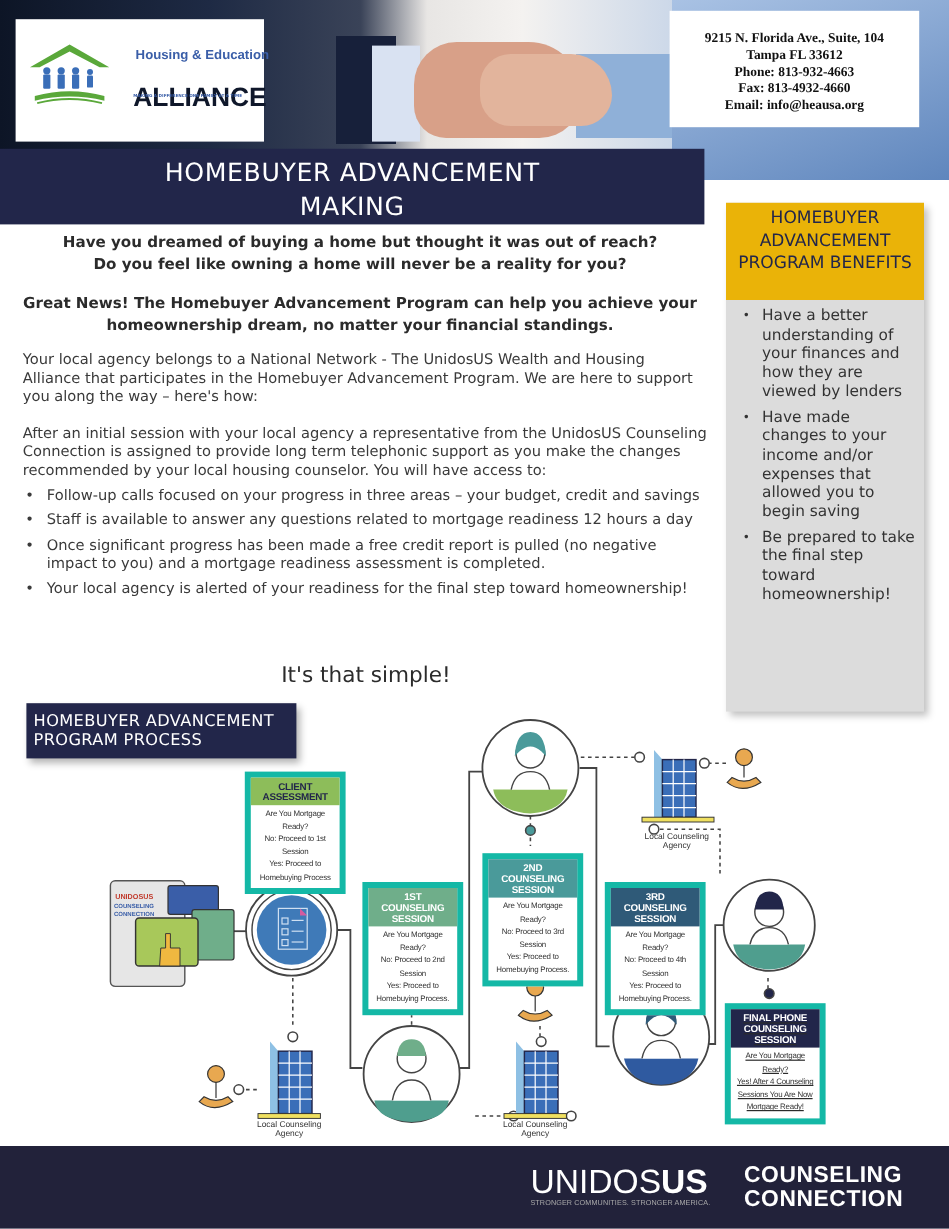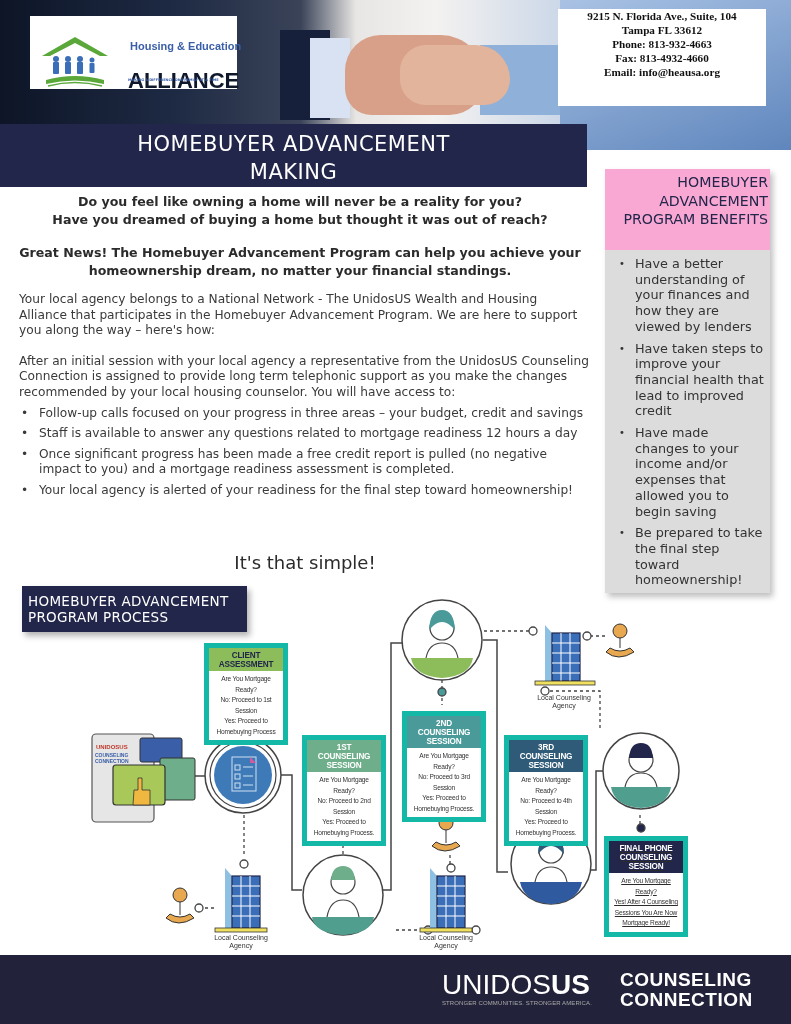--- a/index.html
+++ b/index.html
@@ -9,47 +9,47 @@
   
   .hero { position: absolute; left: 0; top: 0; width: 791px; height: 150px;
     background: linear-gradient(90deg, #0d1526 0%, #1e2a44 22%, #3a4358 38%, #e8e6e4 45%, #f4f2f0 55%, #c9d6e8 72%, #7ea0cc 85%, #6a8fc0 100%); overflow: hidden; }
   .hero .suit { position: absolute; left: 280px; top: 30px; width: 50px; height: 90px; background: #17203a; }
   .hero .cuff-l { position: absolute; left: 310px; top: 38px; width: 40px; height: 80px; background: #d9e2f2; }
   .hero .hand-l { position: absolute; left: 345px; top: 35px; width: 140px; height: 80px; background: #d8a088; border-radius: 40px 50px 40px 30px; }
   .hero .hand-r { position: absolute; left: 400px; top: 45px; width: 110px; height: 60px; background: #e2b49c; border-radius: 30px 40px 30px 30px; }
   .hero .cuff-r { position: absolute; left: 480px; top: 45px; width: 80px; height: 70px; background: #8fb0d8; }
   .hero .shirt-r { position: absolute; left: 560px; top: 0px; width: 231px; height: 150px; background: linear-gradient(160deg, #a9c2e4, #5f86bd); }
 
-  .logo-box { position: absolute; left: 30px; top: 16px; width: 207px; height: 73px; background: #fff; }
+  .logo-box { position: absolute; left: 13px; top: 16px; width: 207px; height: 102px; background: #fff; }
   .logo-house { position: absolute; left: 10px; top: 18px; width: 70px; height: 60px; }
   .logo-text1 { position: absolute; left: 100px; top: 24px; font-family: "Liberation Sans", sans-serif; font-weight: bold; font-size: 11px; color: #3a5ea8; white-space: nowrap; }
   .logo-text2 { position: absolute; left: 98px; top: 36px; font-family: "Liberation Sans", sans-serif; font-weight: bold; font-size: 22px; color: #0f172a; letter-spacing: 0px; white-space: nowrap; margin-top: 16px; }
   .logo-tag { position: absolute; left: 98px; top: 62px; font-size: 3.5px; color: #3a5ea8; white-space: nowrap; font-weight: bold; }
 
-  .contact-box { position: absolute; left: 558px; top: 9px; width: 208px; height: 97px; background: #fff; padding-top: 0;
+  .contact-box { position: absolute; left: 558px; top: 9px; width: 208px; height: 97px; background: #fff; padding-top: 16px;
     font-family: "Liberation Serif", serif; font-weight: bold; font-size: 11.2px; line-height: 14px; text-align: center; color: #111; }
 
   
   .title-banner { position: absolute; left: 0; top: 124px; width: 587px; height: 63px; background: #22264a; color: #fff;
     text-align: center; font-size: 21px; line-height: 28px; padding-top: 6px; letter-spacing: 0.5px; }
 
   .intro { position: absolute; left: 15px; top: 193px; width: 570px; text-align: center; font-weight: bold; color: #2b2b2b; }
   .intro .q { font-size: 12.6px; line-height: 18px; }
   .intro .news { font-size: 12.6px; line-height: 18px; margin-top: 15px; }
 
   .body-text { position: absolute; left: 19px; top: 292px; width: 570px; font-size: 12.2px; line-height: 15.6px; color: #3a3a3a; }
   .body-text p { margin-bottom: 15px; }
   .body-text ul { list-style: none; margin-top: -10px; }
   .body-text li { position: relative; padding-left: 20px; margin-bottom: 5px; }
   .body-text li::before { content: "•"; position: absolute; left: 2px; top: 0; }
   .simple { position: absolute; left: 0; top: 552px; width: 610px; text-align: center; font-size: 18px; color: #2b2b2b; }
 
   
   .sidebar { position: absolute; left: 605px; top: 169px; width: 165px; height: 424px; background: #dcdcdc; box-shadow: 3px 4px 6px rgba(0,0,0,0.25); }
-  .sidebar-head { background: #f9a8d4; color: #22264a; text-align: right; font-size: 14.2px; line-height: 18.5px; padding: 4px 2px 6px; height: 81px; }
+  .sidebar-head { background: #eab308; color: #22264a; text-align: center; font-size: 14.2px; line-height: 18.5px; padding: 4px 2px 6px; height: 81px; }
   .sidebar ul { list-style: none; padding: 6px 6px 0 14px; }
   .sidebar li { position: relative; padding-left: 16px; font-size: 12.8px; line-height: 15.7px; color: #333; margin-bottom: 6px; }
   .sidebar li::before { content: "•"; position: absolute; left: 0; top: 0; font-size: 10px; }
 
   
   .process-head { position: absolute; left: 22px; top: 586px; width: 225px; height: 46px; background: #22264a; color: #fff;
     font-size: 13.5px; line-height: 16px; padding: 7px 0 0 6px; box-shadow: 3px 4px 6px rgba(0,0,0,0.3); letter-spacing: 0.3px; }
 
   
   .step { position: absolute; background: #fff; border: 5px solid #14b8a6; text-align: center; font-family: "Liberation Sans", sans-serif; }
@@ -107,42 +107,41 @@
   <div>Fax: 813-4932-4660</div>
   <div>Email: info@heausa.org</div>
 </div>
 
 <div class="title-banner">
   <div>HOMEBUYER ADVANCEMENT</div>
   <div>MAKING</div>
 </div>
 
 <div class="intro">
+  <div class="q">Have you dreamed of buying a home but thought it was out of reach?</div>
   <div class="q">Do you feel like owning a home will never be a reality for you?</div>
-  <div class="q">Have you dreamed of buying a home but thought it was out of reach?</div>
   <div class="news">Great News! The Homebuyer Advancement Program can help you achieve your homeownership dream, no matter your financial standings.</div>
 </div>
 
 <div class="body-text">
   <p>Your local agency belongs to a National Network - The UnidosUS Wealth and Housing Alliance that participates in the Homebuyer Advancement Program. We are here to support you along the way – here's how:</p>
   <p>After an initial session with your local agency a representative from the UnidosUS Counseling Connection is assigned to provide long term telephonic support as you make the changes recommended by your local housing counselor. You will have access to:</p>
   <ul>
     <li>Follow-up calls focused on your progress in three areas – your budget, credit and savings</li>
     <li>Staff is available to answer any questions related to mortgage readiness 12 hours a day</li>
     <li>Once significant progress has been made a free credit report is pulled (no negative impact to you) and a mortgage readiness assessment is completed.</li>
     <li>Your local agency is alerted of your readiness for the final step toward homeownership!</li>
   </ul>
 </div>
 <div class="simple">It's that simple!</div>
 
 <div class="sidebar">
   <div class="sidebar-head">HOMEBUYER ADVANCEMENT PROGRAM BENEFITS</div>
   <ul>
     <li>Have a better understanding of your finances and how they are viewed by lenders</li>
-    <li>Have taken steps to improve your financial health that lead to improved credit</li>
     <li>Have made changes to your income and/or expenses that allowed you to begin saving</li>
     <li>Be prepared to take the final step toward homeownership!</li>
   </ul>
 </div>
 
 <svg class="diagram" viewBox="0 590 791 365">
   <g fill="none" stroke="#444" stroke-width="1.5">
 
     <path d="M195 776 L206 776"></path>
 

